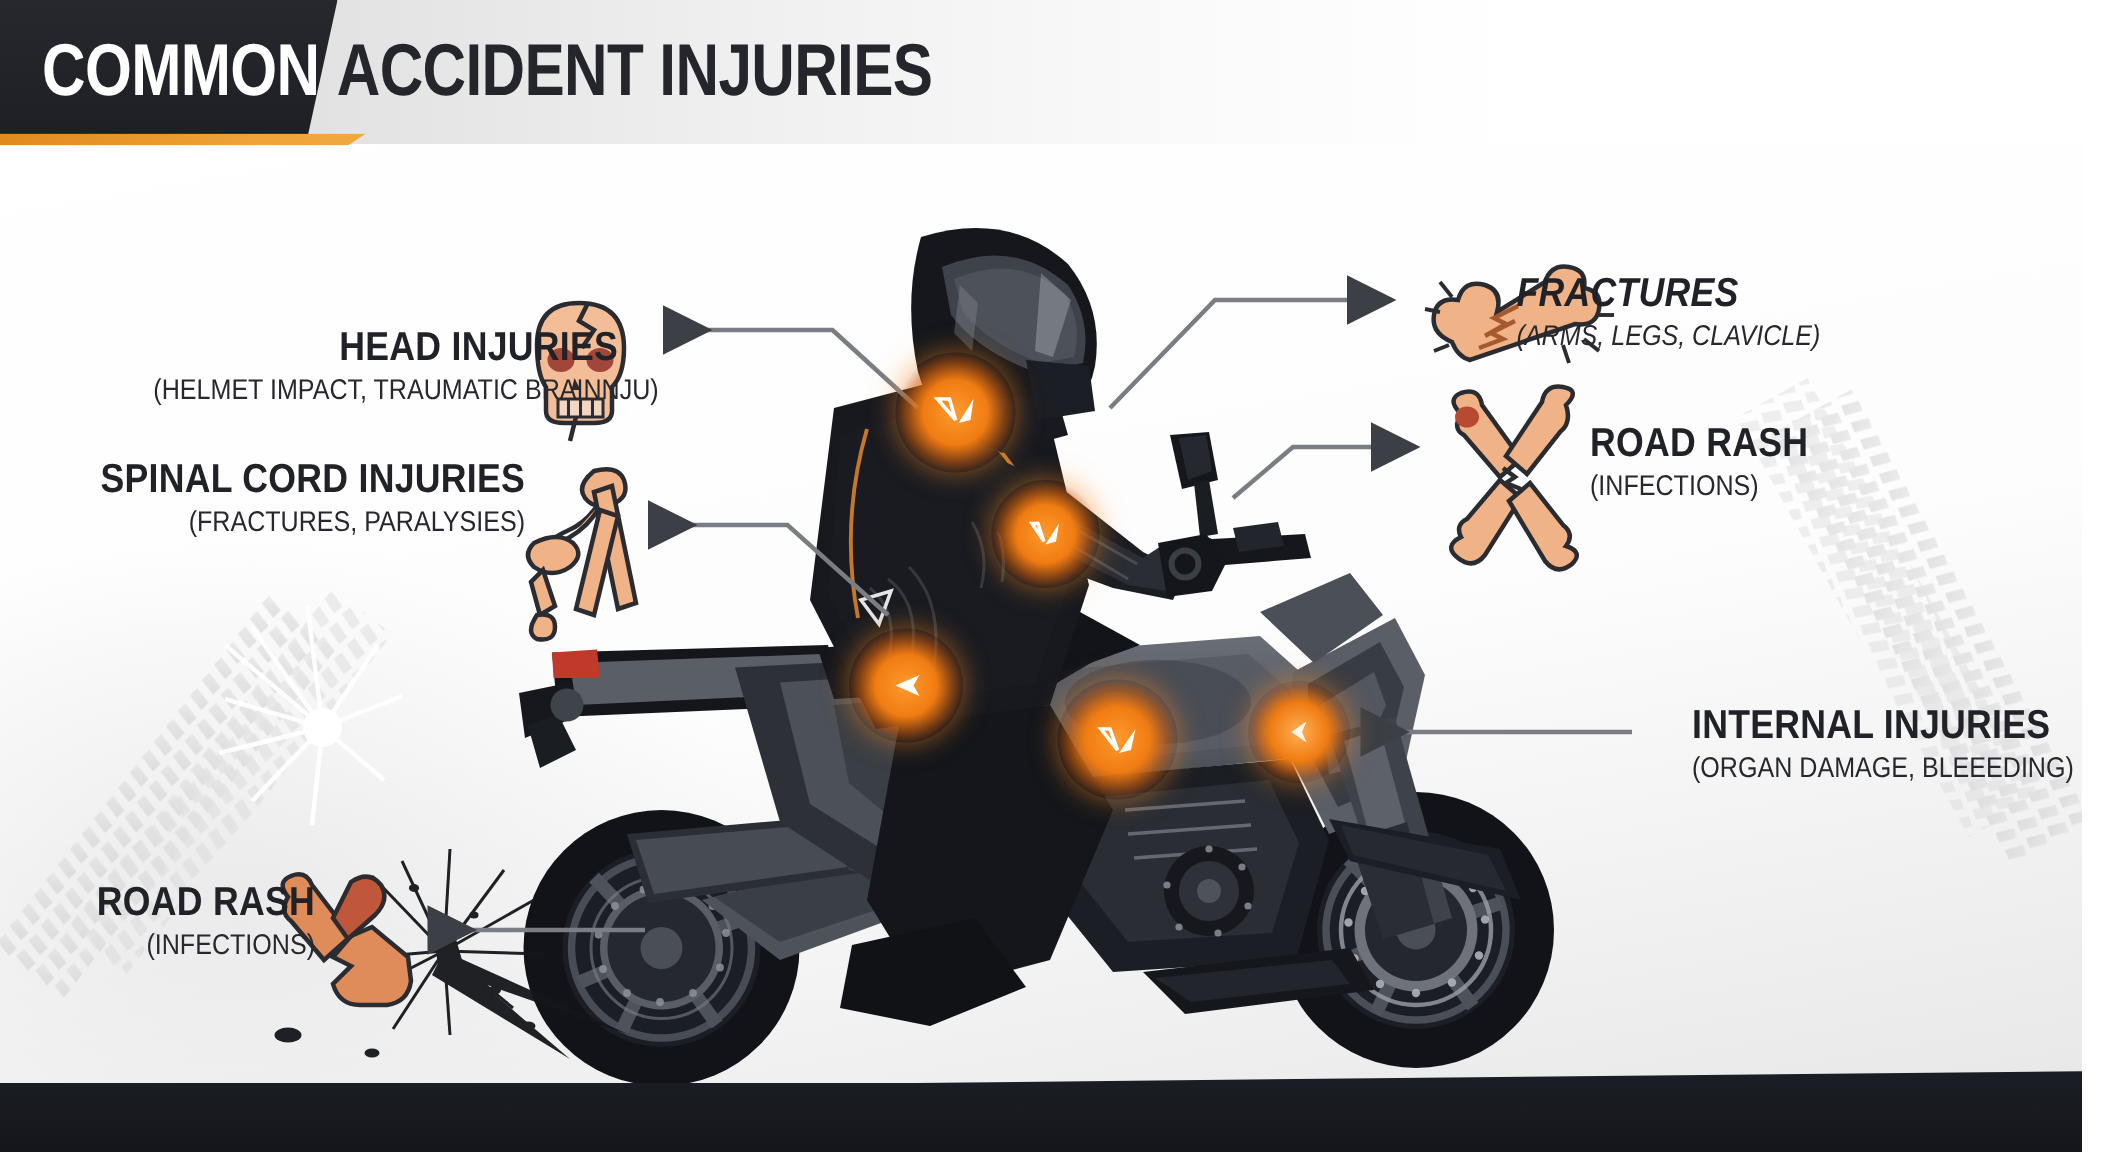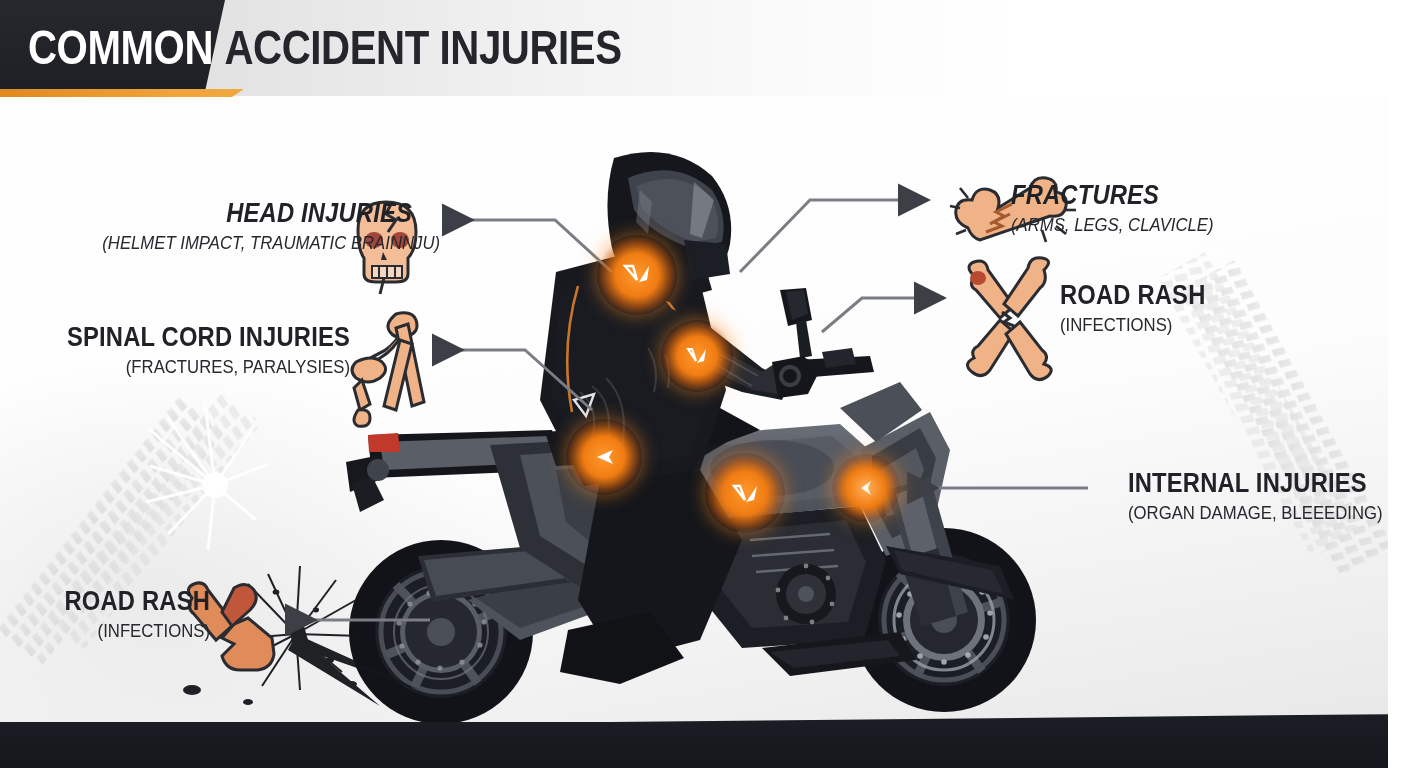--- a/index.html
+++ b/index.html
@@ -505,26 +505,26 @@
     </svg>
   </div>
 
   <div class="header-band"></div>
   <div class="header-dark"></div>
   <div class="header-accent"></div>
   <div class="header-title">
     <span class="ht-a">COMMON</span><span style="display:inline-block;width:14px"></span><span class="ht-b">ACCIDENT INJURIES</span>
   </div>
 
-  <div class="label align-right" style="left:60px; top:198px; width:352px;font-style:italic;">
+  <div class="label align-right" style="left:60px; top:216px; width:352px;">
     <div class="l-title">HEAD INJURIES</div>
     <div class="l-sub">(HELMET IMPACT, TRAUMATIC BRAINNJU)</div>
   </div>
 
-  <div class="label align-right" style="left:20px; top:322px; width:330px;">
+  <div class="label align-right" style="left:20px; top:304px; width:330px;">
     <div class="l-title">SPINAL CORD INJURIES</div>
     <div class="l-sub">(FRACTURES, PARALYSIES)</div>
   </div>
 
   <div class="label align-right" style="left:10px; top:586px; width:200px;">
     <div class="l-title">ROAD RASH</div>
     <div class="l-sub">(INFECTIONS)</div>
   </div>
 
   <div class="label right" style="left:1011px; top:180px;font-style:italic;">

